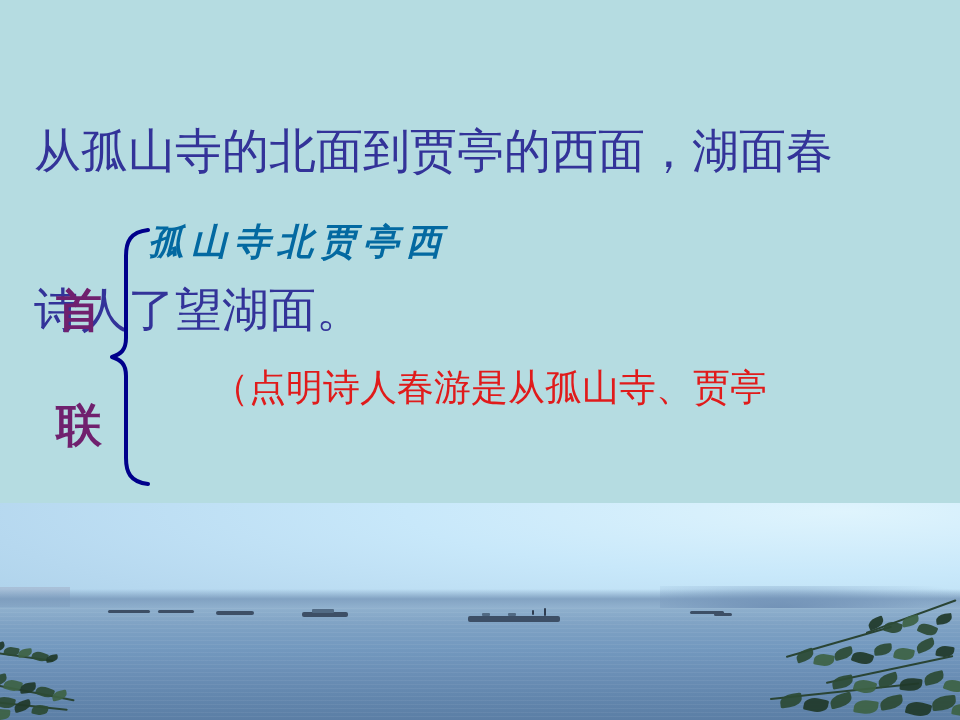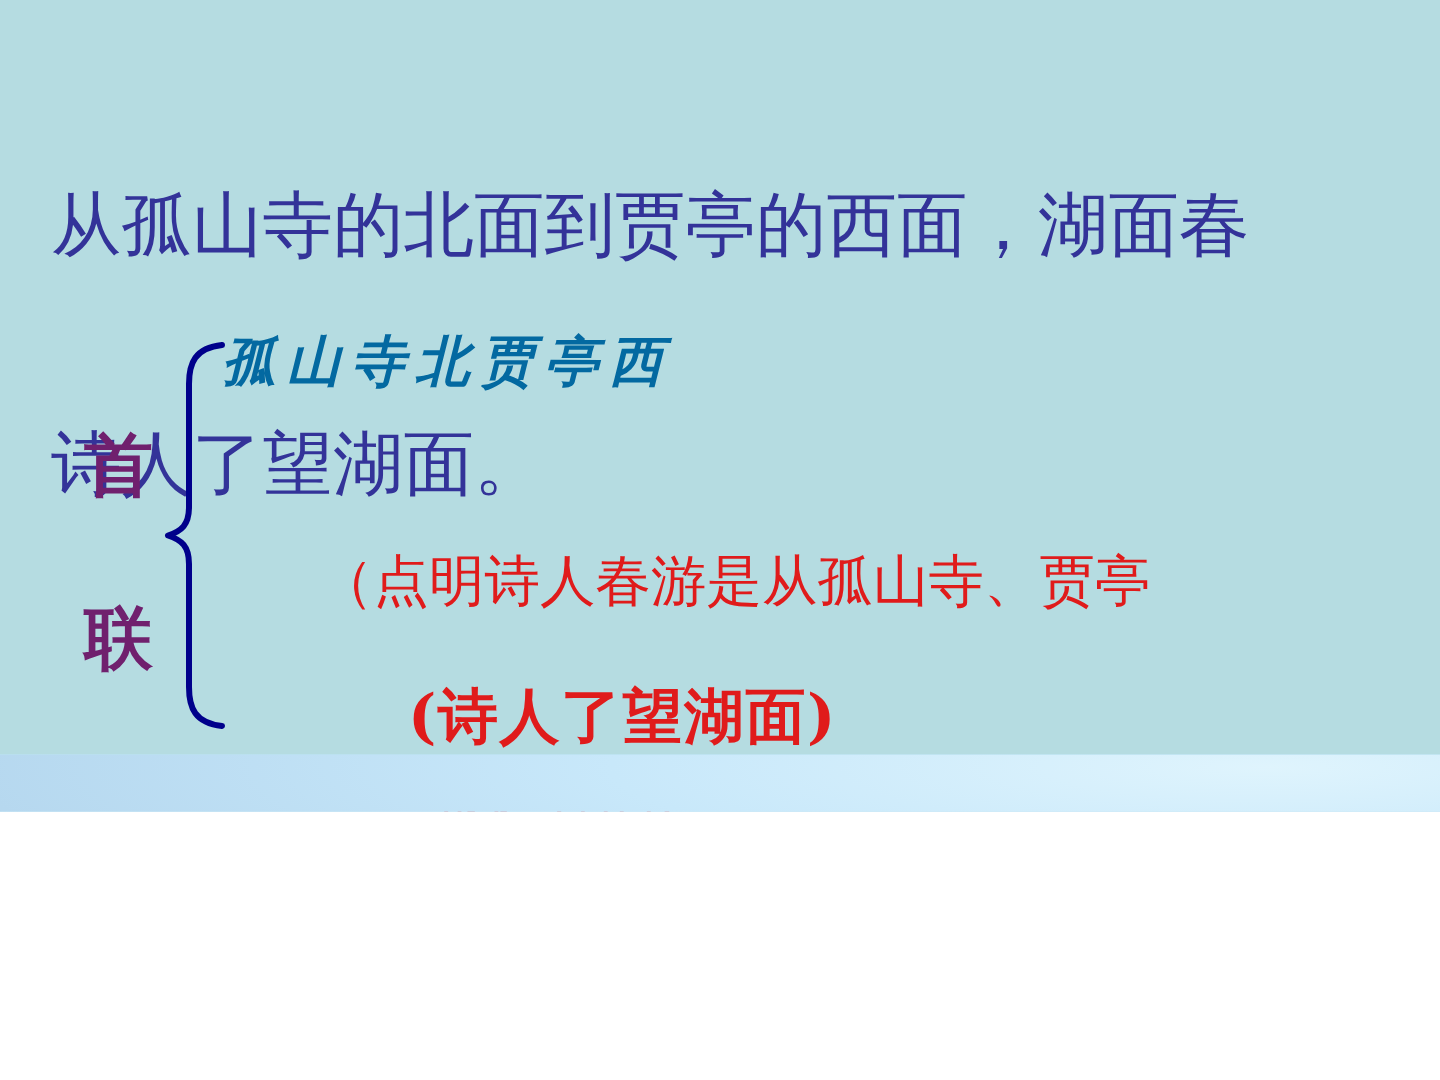--- a/index.html
+++ b/index.html
@@ -8,21 +8,21 @@
   }
   body {
     width: 960px;
     height: 720px;
     overflow: hidden;
     font-family: "Liberation Sans", sans-serif;
   }
   #slide {
     position: relative;
     width: 960px;
-    height: 541px;
+    height: 720px;
     background: #b5dce1;
     overflow: hidden;
   }
 
   
   #heading {
     position: absolute;
     left: 34px;
     top: 18px;
     width: 900px;
@@ -233,21 +233,20 @@
     </svg>
 
     <div class="verse-line" id="verse-1">孤山寺北贾亭西</div>
 
     <div class="note-red" id="note-1">
       <span class="nline">（点明诗人春游是从孤山寺、贾亭</span>
       <span class="nline indent">一带起程的)</span>
     </div>
 
 
-    <div class="note-red" id="note-2">(诗人了望湖面)</div>
   </div>
 
   <div id="photo">
     <div class="sky"></div>
     <div class="hill-l"></div>
     <div class="skyline"></div>
     <div class="hill-r"></div>
     <div class="water"></div>
 
     <div class="boat" style="left:108px;top:107px;width:42px;height:3px;"></div>

